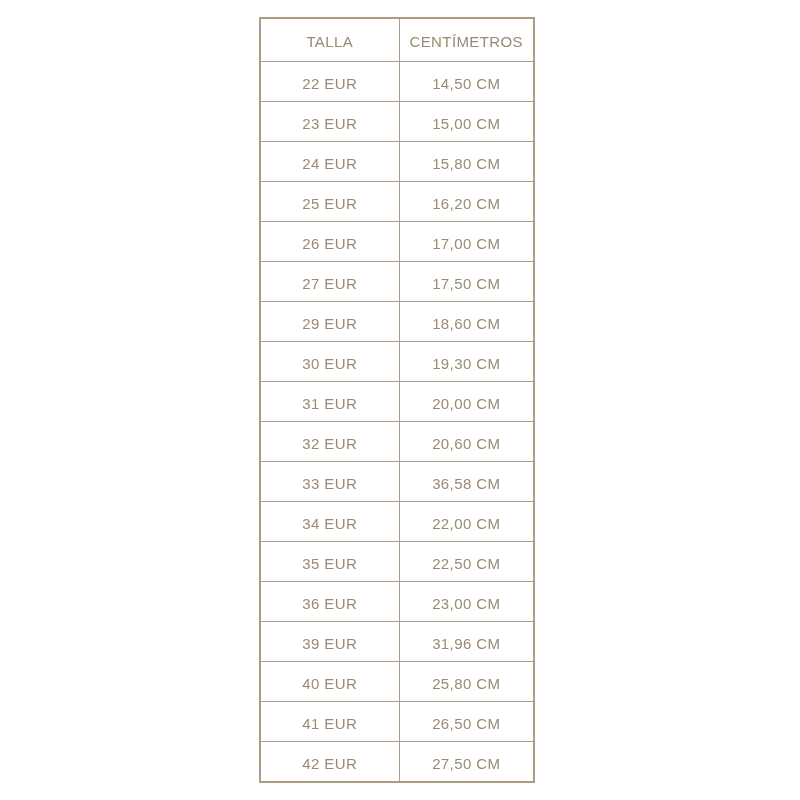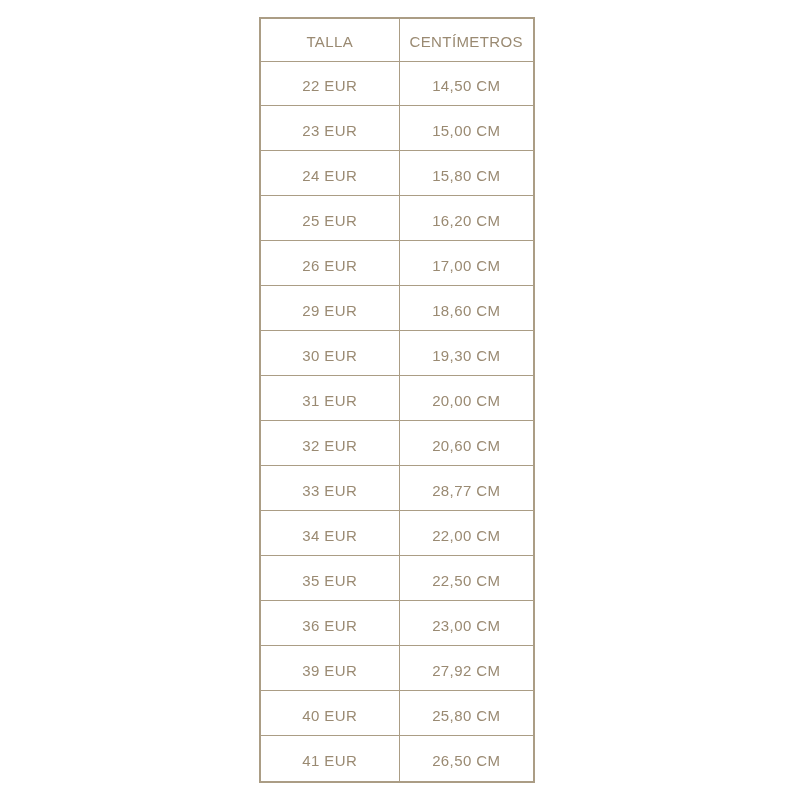--- a/index.html
+++ b/index.html
@@ -79,58 +79,66 @@
         </tr>
         <tr>
           <td>25 EUR</td>
           <td>16,20 CM</td>
         </tr>
         <tr>
           <td>26 EUR</td>
           <td>17,00 CM</td>
         </tr>
         <tr>
+          <td>27 EUR</td>
+          <td>17,50 CM</td>
+        </tr>
+        <tr>
           <td>29 EUR</td>
           <td>18,60 CM</td>
         </tr>
         <tr>
           <td>30 EUR</td>
           <td>19,30 CM</td>
         </tr>
         <tr>
           <td>31 EUR</td>
           <td>20,00 CM</td>
         </tr>
         <tr>
           <td>32 EUR</td>
           <td>20,60 CM</td>
         </tr>
         <tr>
           <td>33 EUR</td>
-          <td>28,77 CM</td>
+          <td>36,58 CM</td>
         </tr>
         <tr>
           <td>34 EUR</td>
           <td>22,00 CM</td>
         </tr>
         <tr>
           <td>35 EUR</td>
           <td>22,50 CM</td>
         </tr>
         <tr>
           <td>36 EUR</td>
           <td>23,00 CM</td>
         </tr>
         <tr>
           <td>39 EUR</td>
-          <td>27,92 CM</td>
+          <td>31,96 CM</td>
         </tr>
         <tr>
           <td>40 EUR</td>
           <td>25,80 CM</td>
         </tr>
         <tr>
           <td>41 EUR</td>
           <td>26,50 CM</td>
         </tr>
+        <tr>
+          <td>42 EUR</td>
+          <td>27,50 CM</td>
+        </tr>
       </tbody>
   </table>
 </div>
 
 </body></html>

